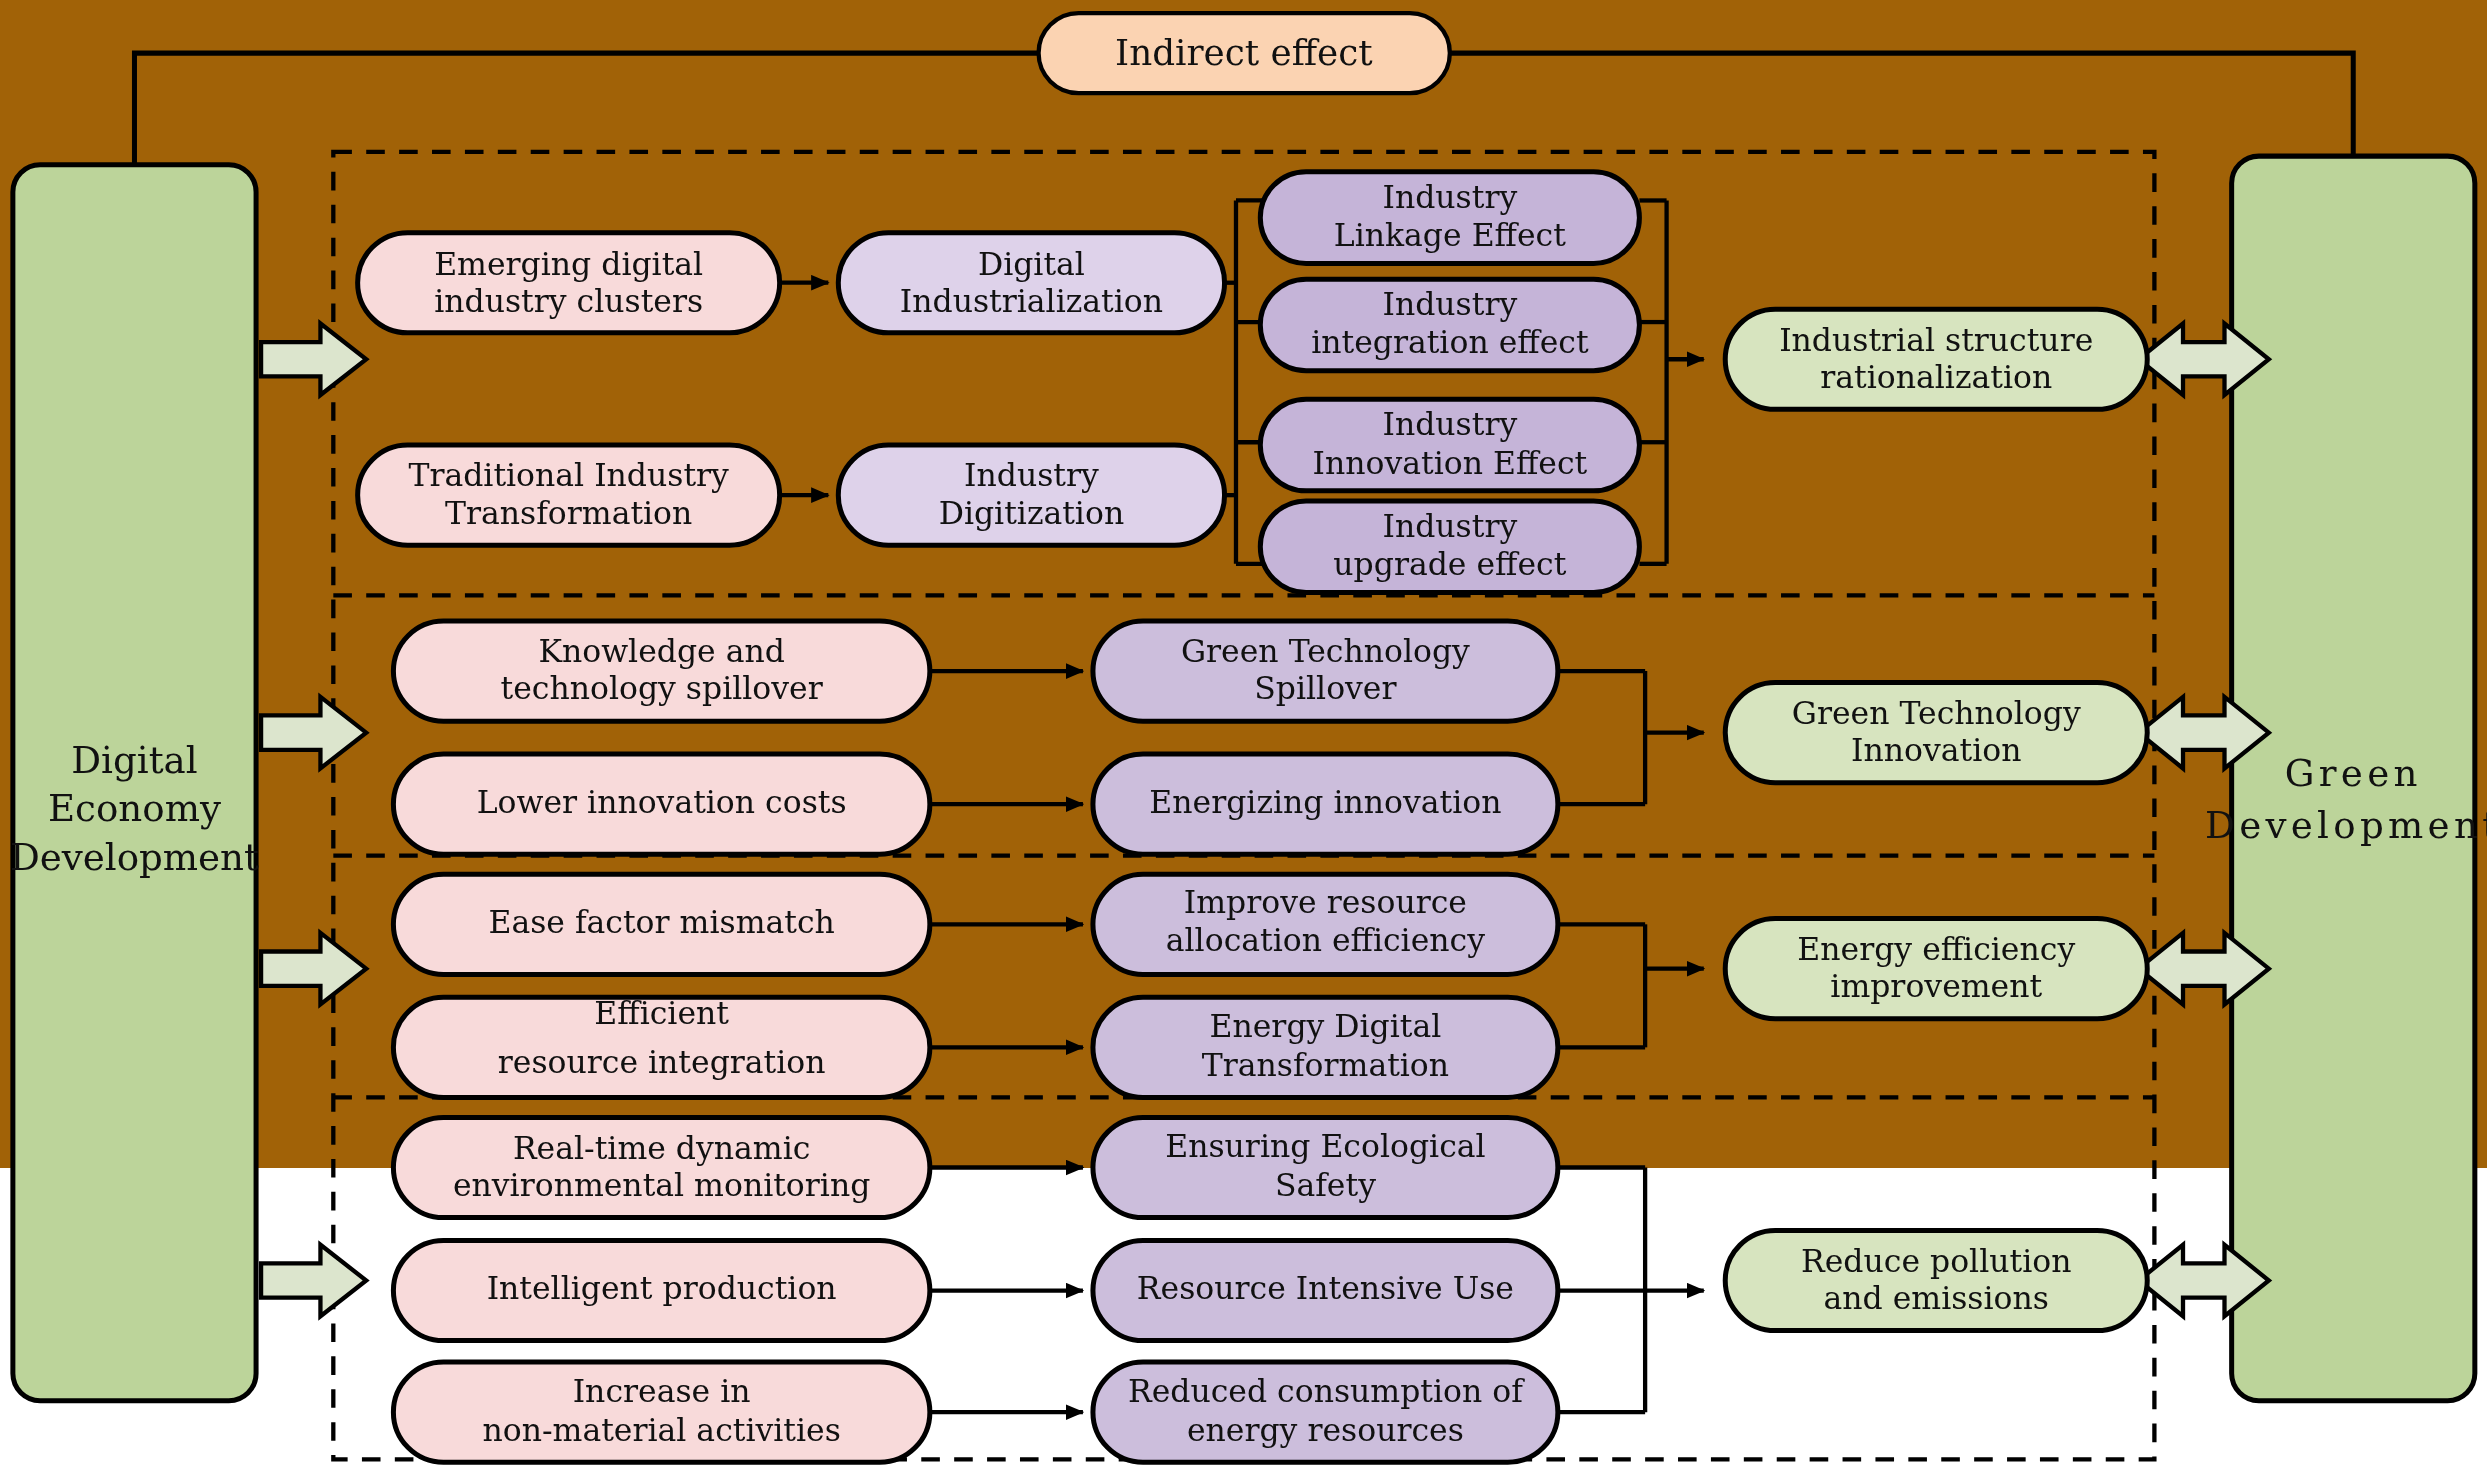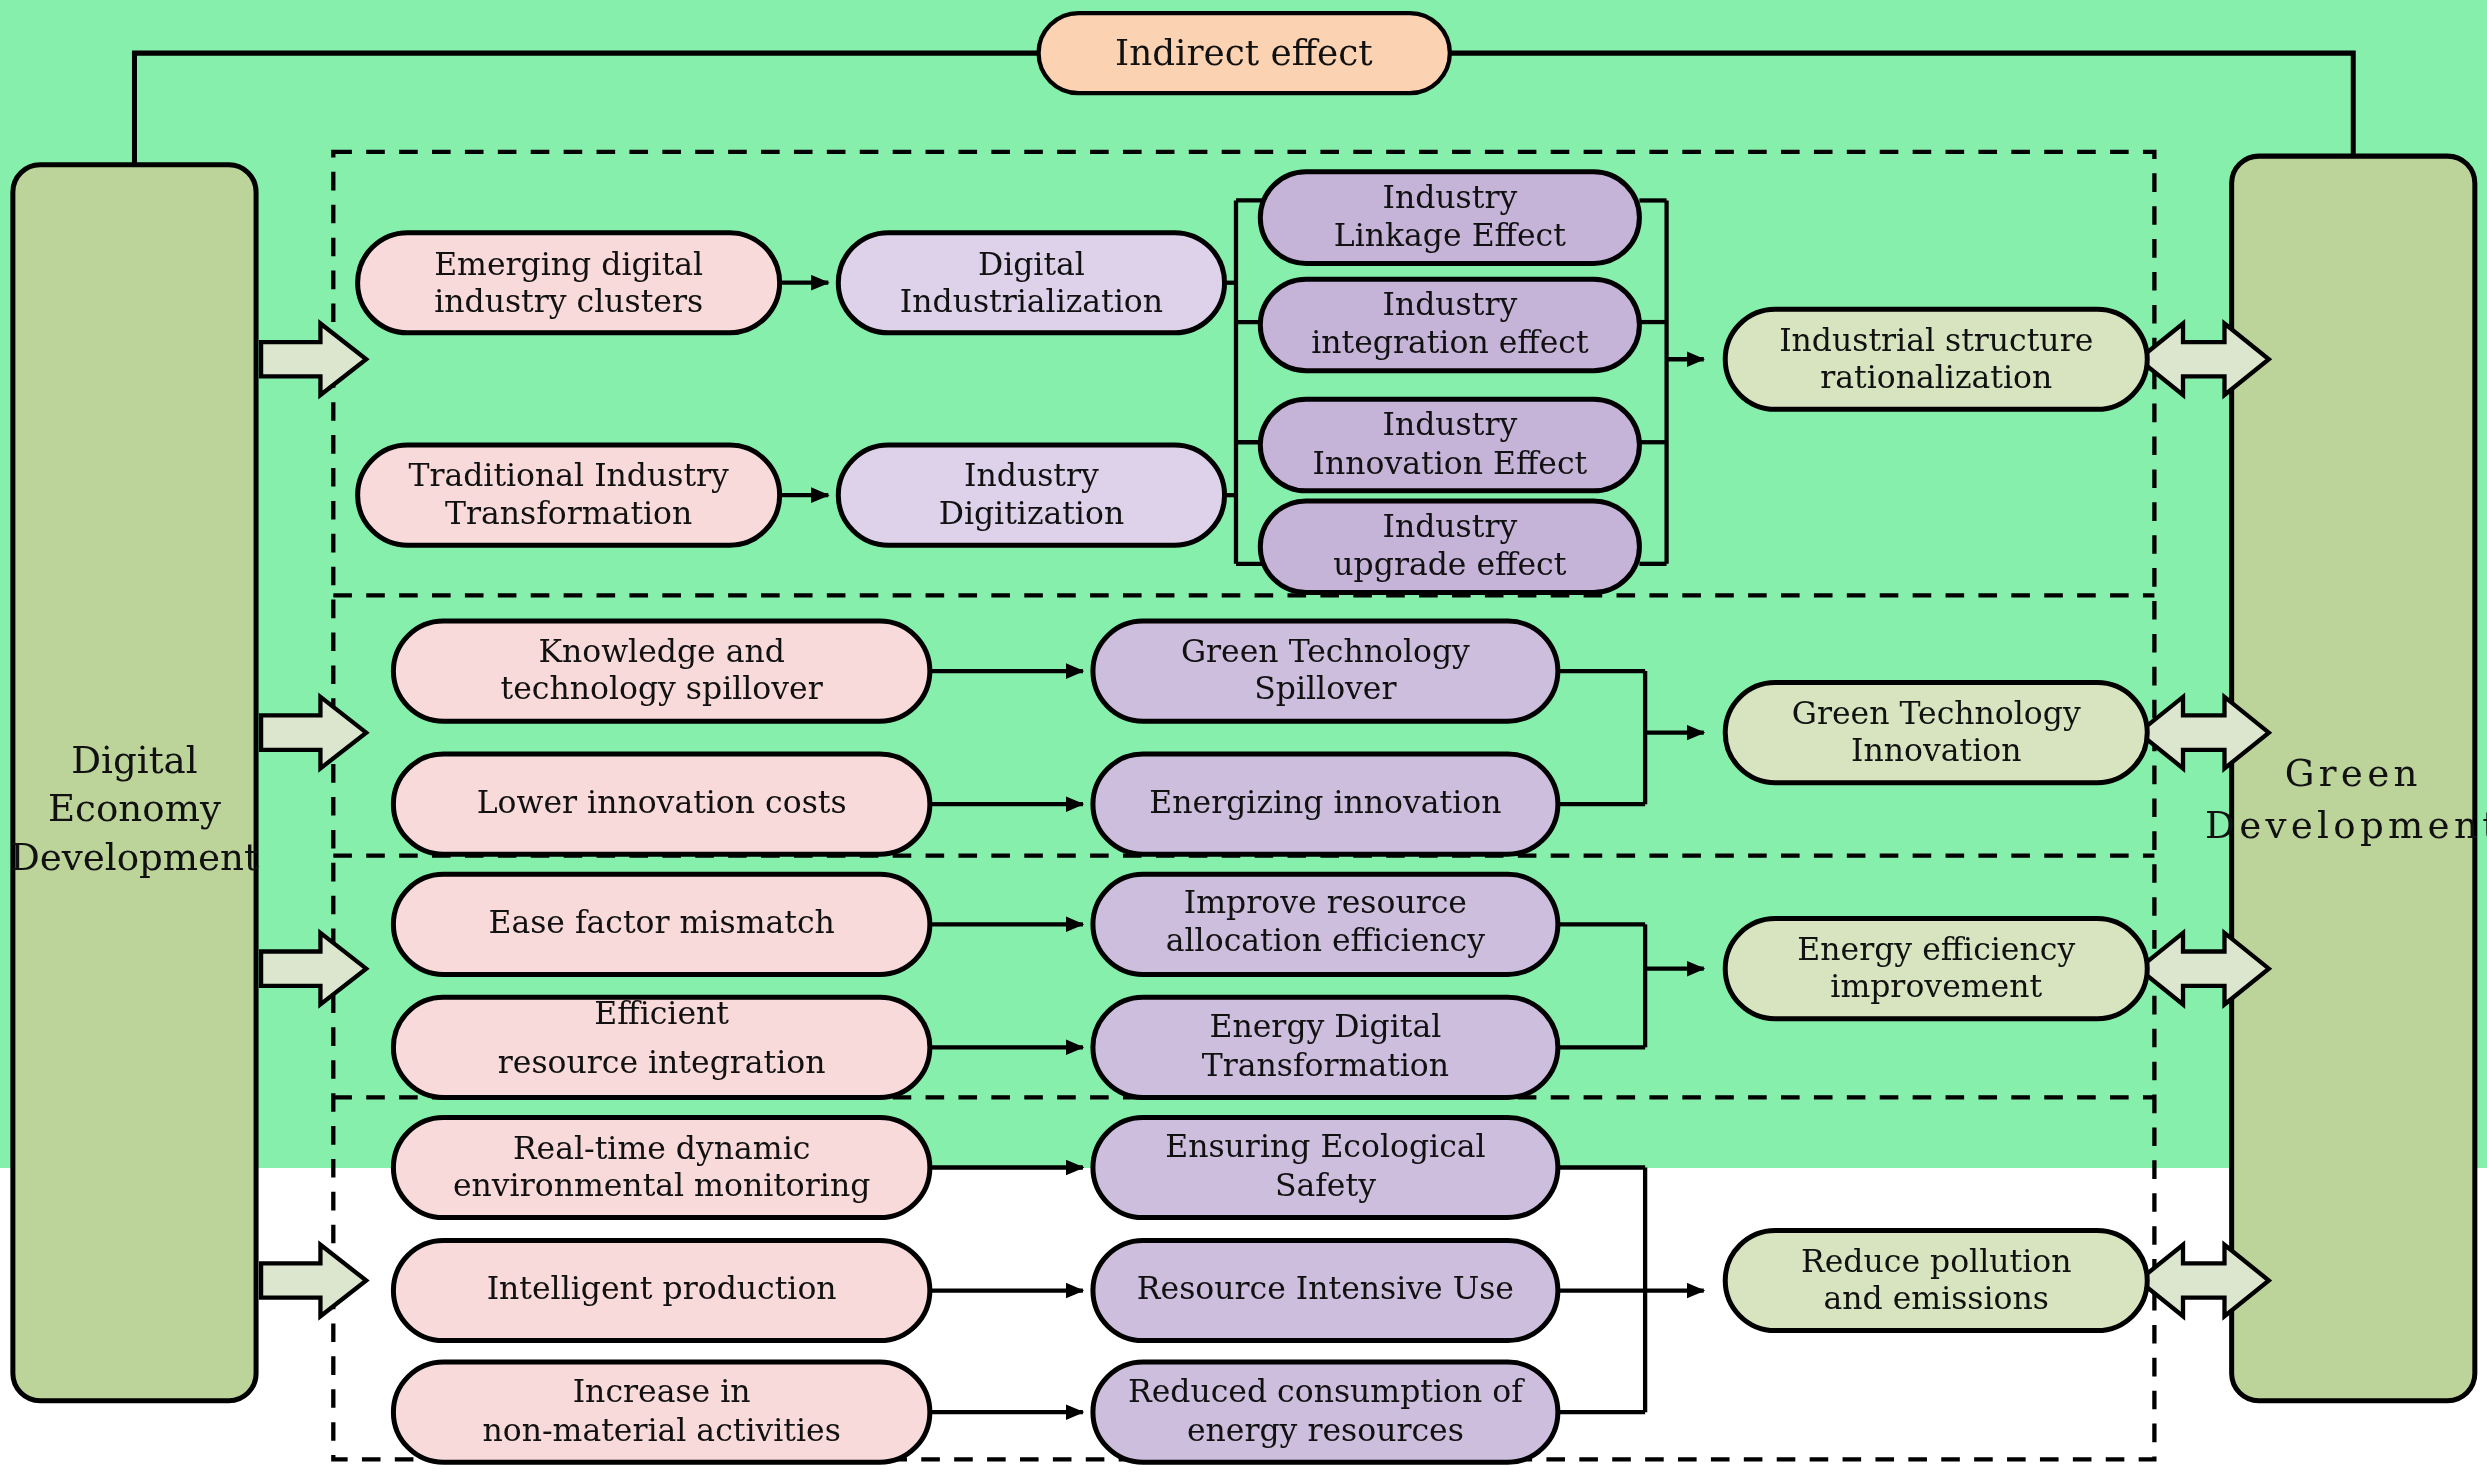--- a/index.html
+++ b/index.html
@@ -1,18 +1,18 @@
 <!DOCTYPE html>
 <html style="font-size:11.4px"><head>
 <meta charset="utf-8">
 <style>
   html,body{margin:0;padding:0;background:#ffffff;}
   body{width:2487px;height:1481px;overflow:hidden;
        font-family:"DejaVu Serif", serif;}
-  #root{position:relative;width:2487px;height:1168px;background:#86efac;}
+  #root{position:relative;width:2487px;height:1168px;background:#a16207;}
   svg{display:block;}
   .bx-text{
     font-family:"DejaVu Serif", serif;
     fill:#111111;
     text-anchor:middle;
     dominant-baseline:middle;
   }
   .panel-text{
     font-family:"DejaVu Serif", serif;
     fill:#111111;

